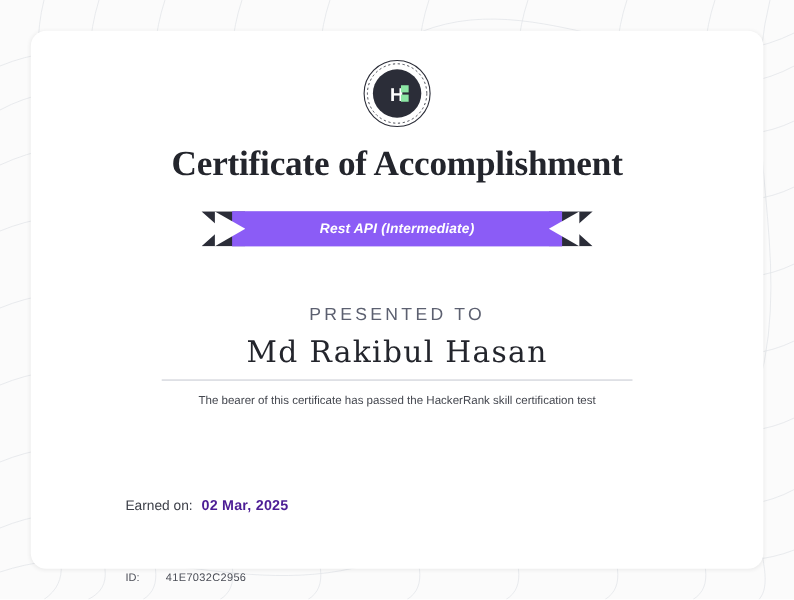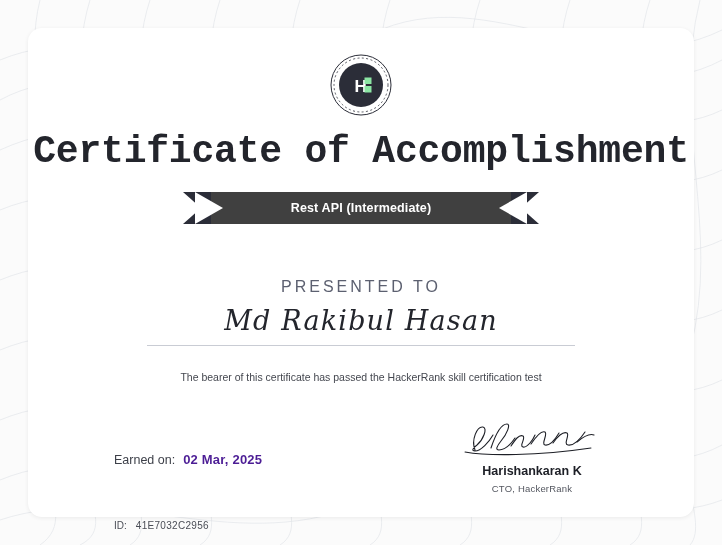--- a/index.html
+++ b/index.html
@@ -51,46 +51,47 @@
     width: 62px;
     height: 62px;
   }
 
   .title {
     position: absolute;
     left: 0;
     right: 0;
     top: 102px;
     text-align: center;
-    font-family: Liberation Mono, monospace;
+    font-family: Liberation Serif, serif;
     font-weight: bold;
-    font-size: 38px;
+    font-size: 32px;
     letter-spacing: -0.2px;
     color: #23252c;
   }
 
   
   .ribbon {
     position: absolute;
     left: 50%;
     transform: translateX(-50%);
     top: 164px;
     width: 356px;
     height: 32px;
   }
   .ribbon-band {
     position: absolute;
     left: 28px;
     top: 0;
     width: 300px;
     height: 32px;
-    background: #404040;
+    background: #8b5cf6;
     display: flex;
     align-items: center;
     justify-content: center;
+    font-style: italic;
   }
   .ribbon-band span {
     color: #ffffff;
     font-size: 12.5px;
     font-weight: bold;
     letter-spacing: 0.15px;
   }
   .ribbon-tail {
     position: absolute;
     top: 0;
@@ -133,41 +134,40 @@
     color: #5c6070;
   }
 
   .recipient {
     position: absolute;
     left: 0;
     right: 0;
     top: 277px;
     text-align: center;
     font-family: "DejaVu Serif", serif;
-    font-style: italic;
     font-size: 27px;
     letter-spacing: 1.2px;
     color: #23252c;
   }
 
   .name-rule {
     position: absolute;
     left: 50%;
     transform: translateX(-50%);
     top: 317px;
     width: 428px;
     height: 1px;
     background: #c9ccd4;
   }
 
   .bearer-note {
     position: absolute;
     left: 0;
     right: 0;
-    top: 343px;
+    top: 330px;
     text-align: center;
     font-size: 10.5px;
     color: #44474f;
   }
 
   .earned-block {
     position: absolute;
     left: 86px;
     top: 424px;
     width: 260px;
@@ -189,21 +189,21 @@
     letter-spacing: 0.2px;
   }
   .id-row {
     display: flex;
     align-items: baseline;
     margin-top: 9px;
     font-size: 10px;
     color: #4a4d56;
   }
   .id-label {
-    margin-right: 9px;
+    margin-right: 24px;
   }
   .id-value {
     letter-spacing: 0.3px;
     margin-top: 44px;
   }
 
   .signature-block {
     position: absolute;
     right: 62px;
     top: 392px;
@@ -295,32 +295,15 @@
       <div class="earned-row">
         <span class="earned-label">Earned on:</span>
         <span class="earned-value">02 Mar, 2025</span>
       </div>
       <div class="id-row">
         <span class="id-label">ID:</span>
         <span class="id-value">41E7032C2956</span>
       </div>
     </div>
 
-    <div class="signature-block">
-      <div class="signature-img">
-        <svg width="150" height="40" viewBox="0 0 150 40">
-          <g fill="none" stroke="#1d1f26" stroke-width="1.1" stroke-linecap="round">
-            <path d="M18,32 C14,22 20,8 26,9 C31,10 26,22 20,27 C16,30 14,33 18,33 C24,33 32,24 36,17"></path>
-            <path d="M34,30 C38,18 44,6 50,6 C54,6 50,16 44,23 C40,28 38,32 42,32 C48,32 54,26 58,20"></path>
-            <path d="M54,28 C58,22 62,16 66,18 C69,20 62,28 66,29 C70,30 76,22 78,17"></path>
-            <path d="M74,26 C78,20 84,12 88,14 C91,16 84,26 88,27 C93,28 99,20 102,15"></path>
-            <path d="M96,25 C100,19 106,13 110,15 C113,17 106,26 111,27 C117,28 124,20 128,14"></path>
-            <path d="M120,24 C126,19 132,15 137,17"></path>
-            <path d="M8,34 C30,38 80,38 134,30"></path>
-          </g>
-        </svg>
-      </div>
-      <div class="signer-name">Harishankaran K</div>
-      <div class="signer-title">CTO, HackerRank</div>
-    </div>
 
   </div>
 </div>
 
 </body></html>

